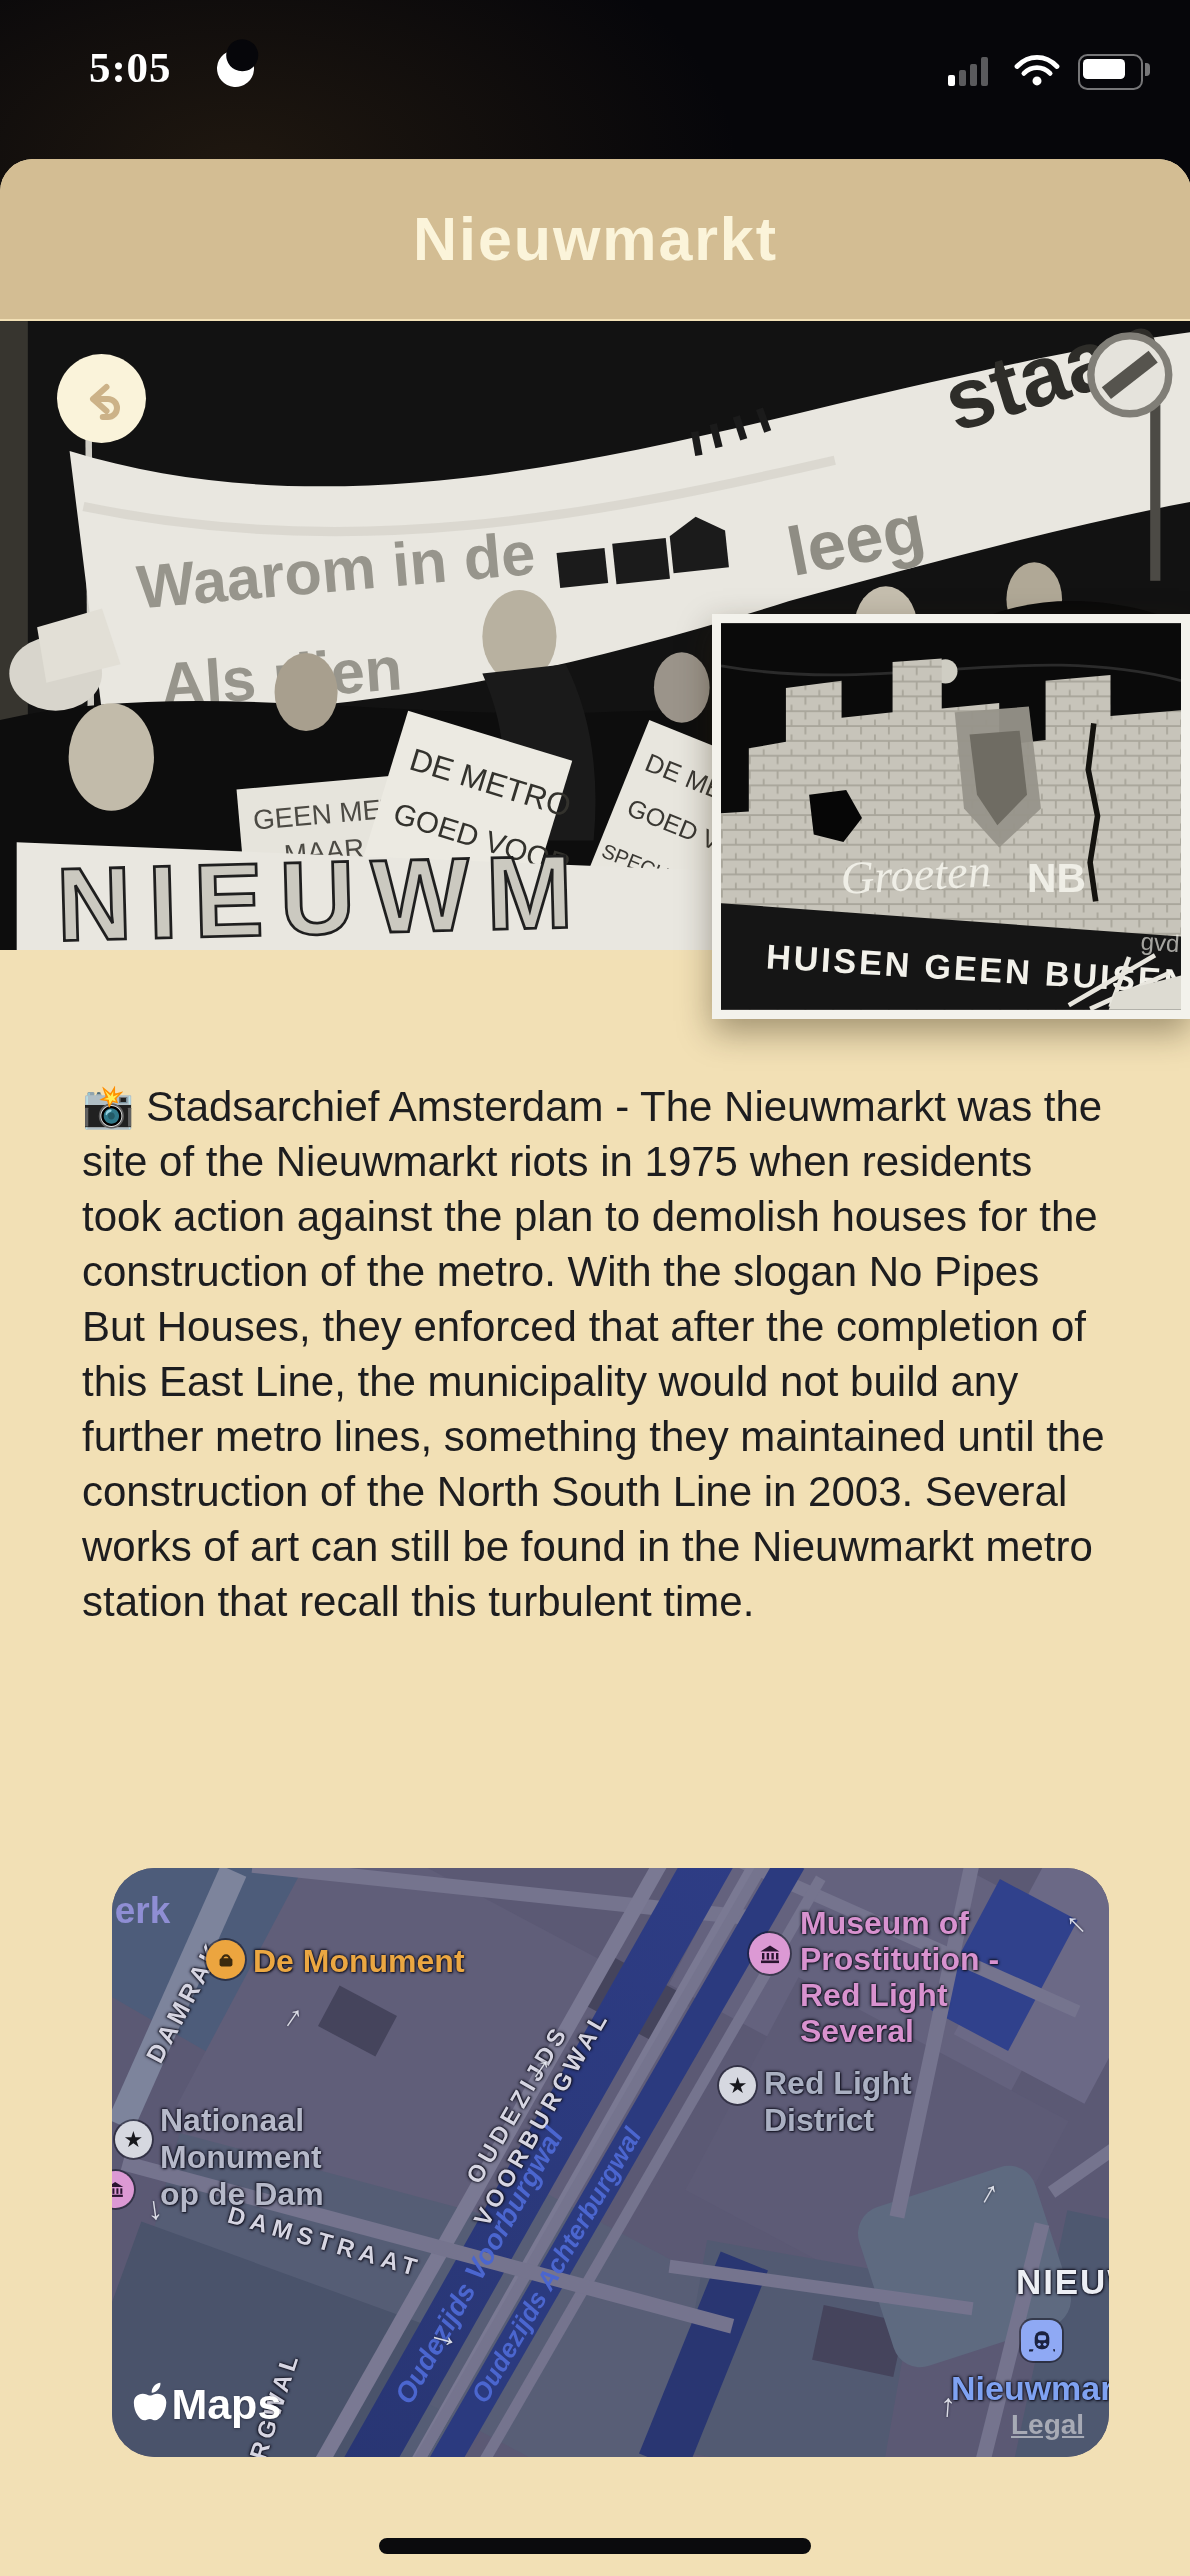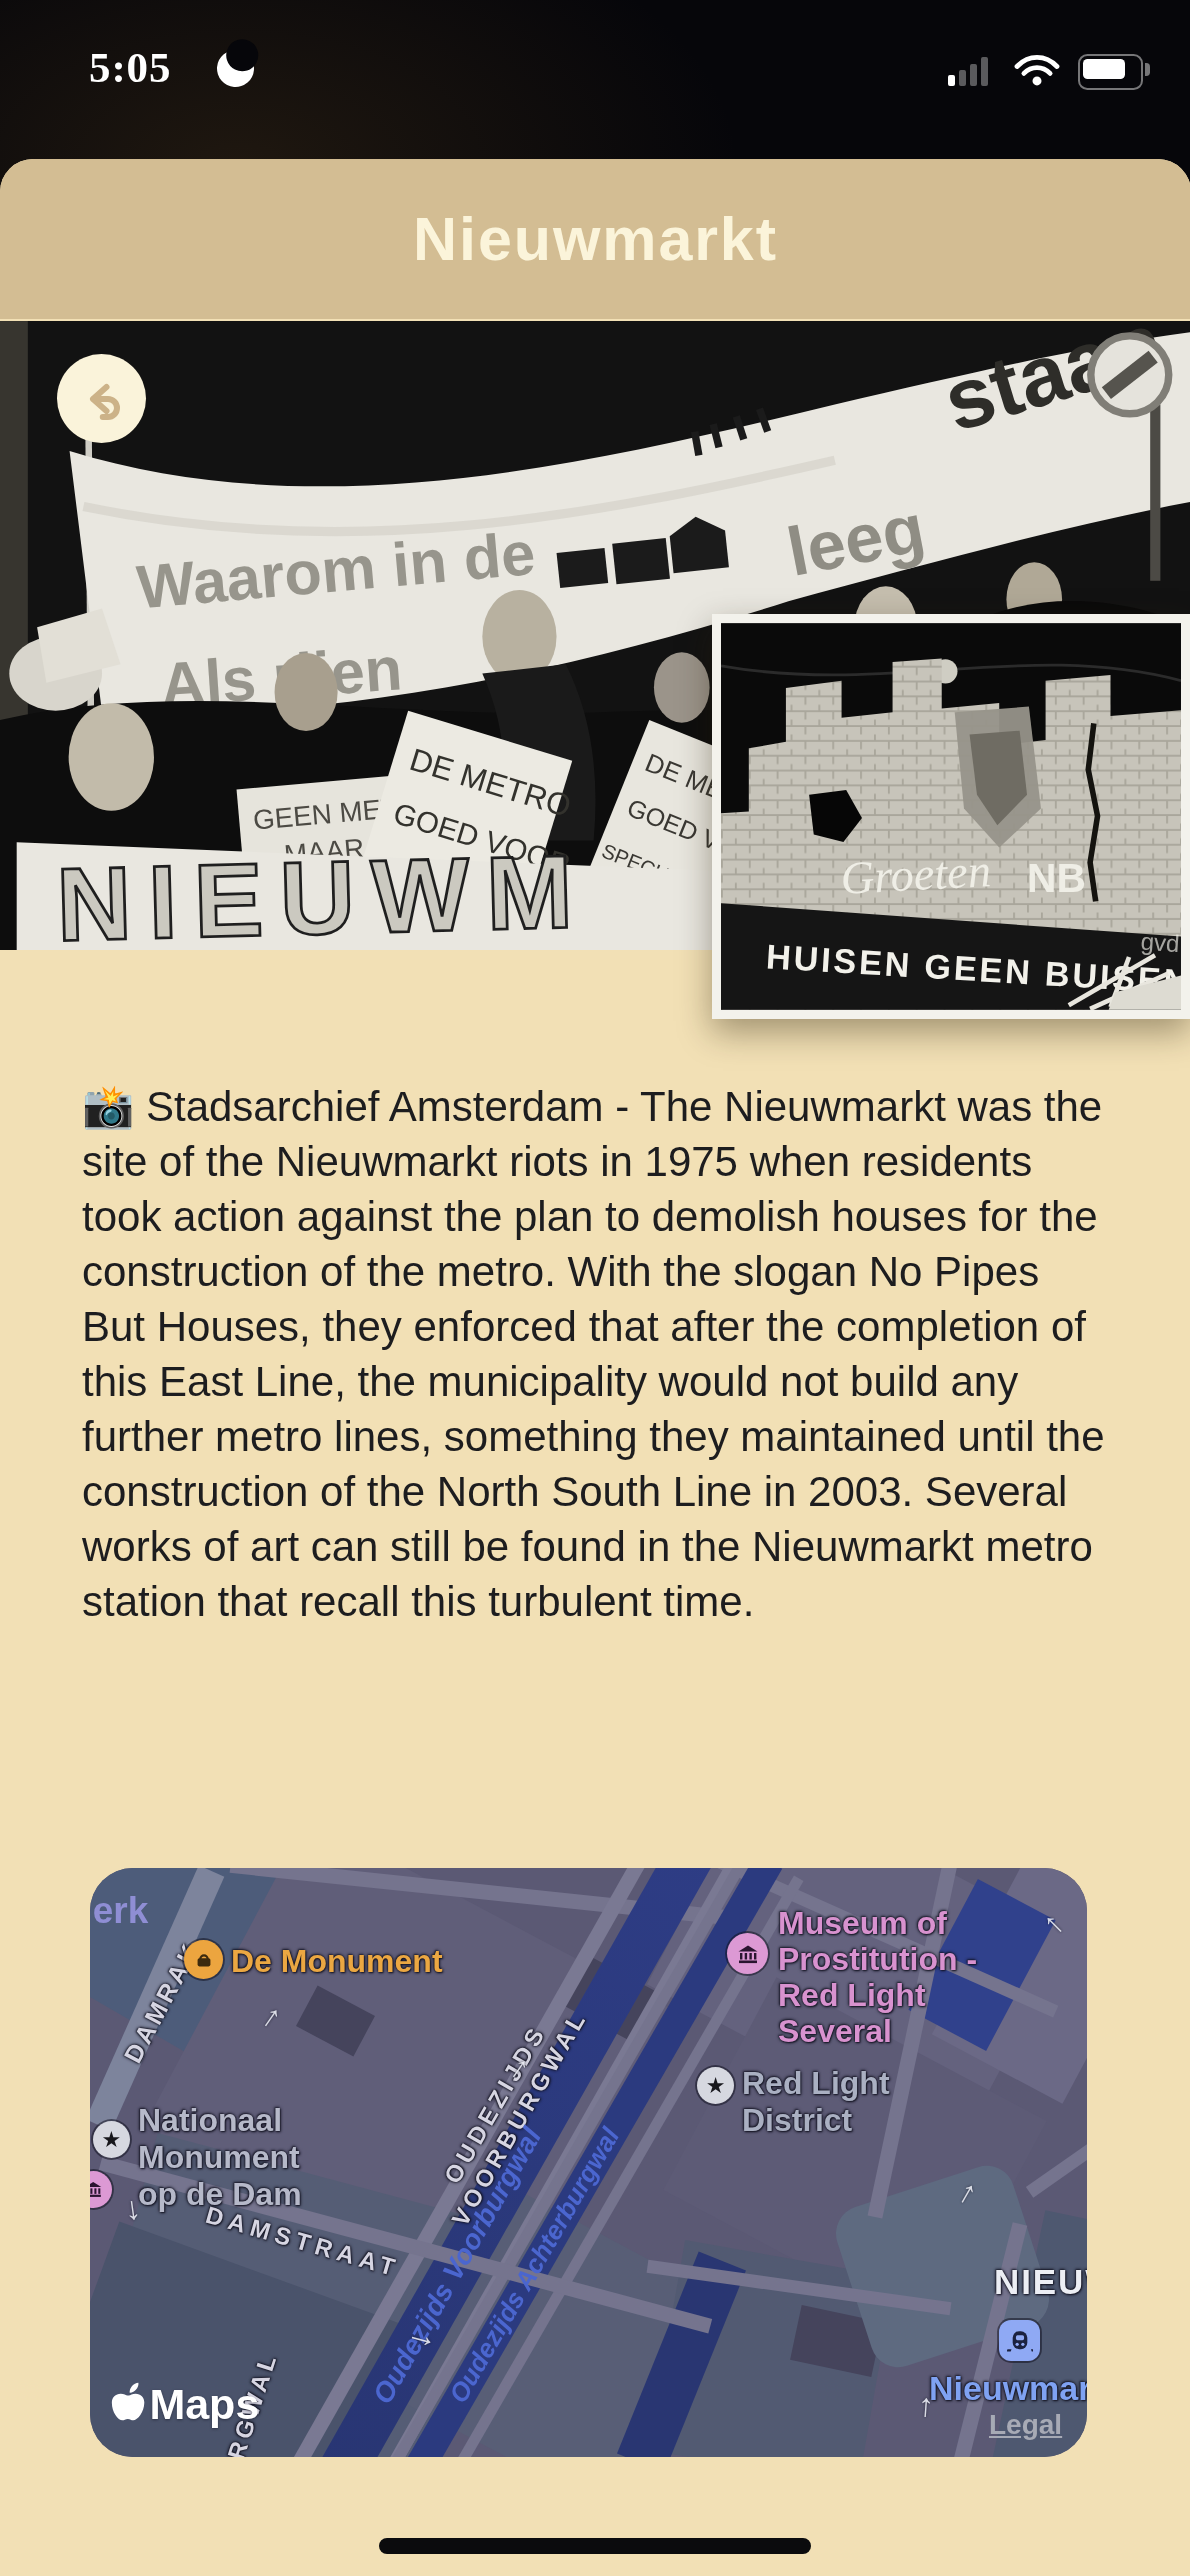--- a/index.html
+++ b/index.html
@@ -21,21 +21,21 @@
   #back-button{left:57px;top:195px;width:89px;height:89px;border-radius:50%;background:#faf3da;z-index:5;
                display:flex;align-items:center;justify-content:center;}
   
   #photo-protest{left:0;top:162px;width:1191px;height:629px;background:#101010;}
   #photo-wall{left:712px;top:455px;width:478px;height:405px;background:#f3f2ec;padding:0;
               box-shadow:0 13px 32px rgba(40,30,10,.4);z-index:4;}
   #photo-wall svg{margin:9.3px;}
   
   #description{left:82px;top:920px;width:1031px;font-size:42px;line-height:55px;color:#1d1d1f;}
   
-  #map{left:90px;top:1709px;width:997px;height:589px;border-radius:43px;overflow:hidden;background:#5b5974;}
+  #map{left:112px;top:1709px;width:997px;height:589px;border-radius:43px;overflow:hidden;background:#5b5974;}
   .blk,.road{position:absolute;}
   .mlabel{position:absolute;font-weight:bold;color:#d6d5e2;
           text-shadow:0 0 3.7px rgba(18,18,32,.95), 0.9px 0.9px 1.9px rgba(18,18,32,.9), -0.9px -0.9px 1.9px rgba(18,18,32,.7);}
   .badge{position:absolute;border-radius:50%;display:flex;align-items:center;justify-content:center;
          box-shadow:0 0 0 1.9px rgba(18,18,32,.55);}
   .arrow{position:absolute;color:#e6e8f0;font-size:32px;font-weight:bold;opacity:.92;
          text-shadow:0 0 2.8px rgba(18,18,32,.8);}
   #legal-link{text-decoration:underline;font-weight:bold;color:#a7aab5;font-size:28px;}
   
   #home-indicator{left:379px;top:2379px;width:432px;height:16px;border-radius:8.3px;background:#0b0b0d;}

